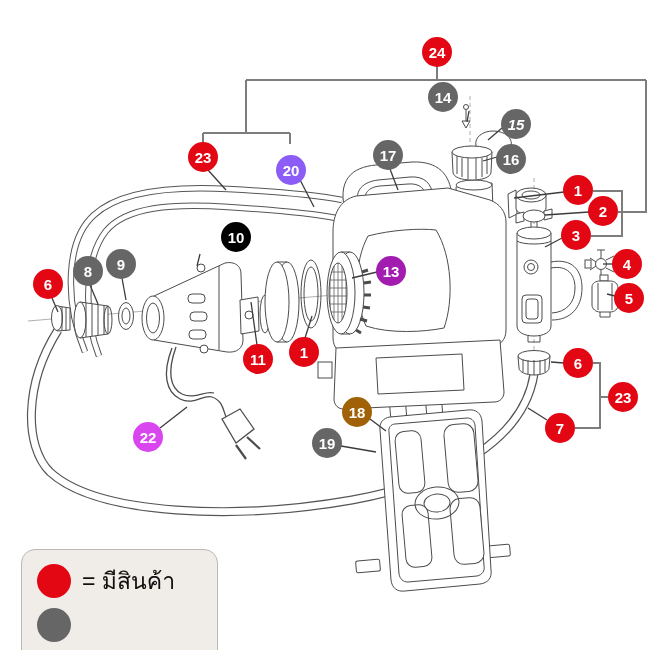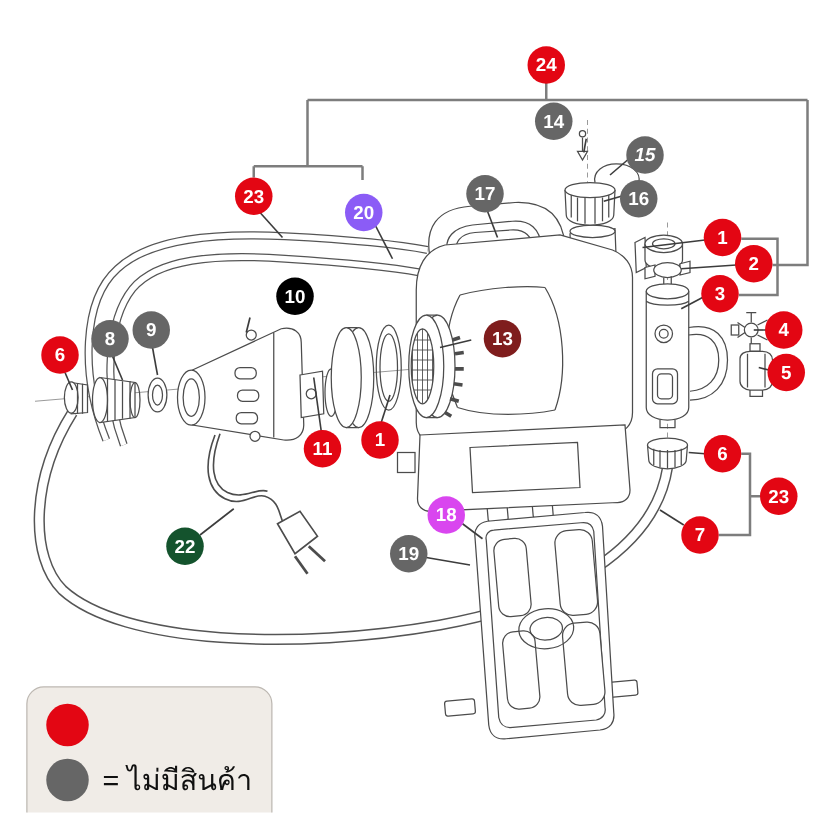--- a/index.html
+++ b/index.html
@@ -216,36 +216,36 @@
       <div class="badge" style="left: 388px; top: 155px; background: rgb(102, 102, 102);">17</div>
       <div class="badge" style="left: 203px; top: 157px; background: rgb(227, 6, 19);">23</div>
       <div class="badge" style="left: 291px; top: 170px; background: #8b5cf6;">20</div>
       <div class="badge" style="left: 578px; top: 190px; background: rgb(227, 6, 19);">1</div>
       <div class="badge" style="left: 603px; top: 211px; background: rgb(227, 6, 19);">2</div>
       <div class="badge" style="left: 576px; top: 235px; background: rgb(227, 6, 19);">3</div>
       <div class="badge" style="left: 199px; top: 237px; background: #000000; margin-left: 37px;">10</div>
       <div class="badge" style="left: 627px; top: 264px; background: rgb(227, 6, 19);">4</div>
       <div class="badge" style="left: 121px; top: 264px; background: rgb(102, 102, 102);">9</div>
       <div class="badge" style="left: 88px; top: 271px; background: rgb(102, 102, 102);">8</div>
-      <div class="badge" style="left: 402px; top: 271px; background: #7f1d1d;">13</div>
+      <div class="badge" style="left: 391px; top: 271px; background: #a21caf;">13</div>
       <div class="badge" style="left: 48px; top: 284px; background: rgb(227, 6, 19);">6</div>
       <div class="badge" style="left: 629px; top: 298px; background: rgb(227, 6, 19);">5</div>
       <div class="badge" style="left: 304px; top: 352px; background: rgb(227, 6, 19);">1</div>
       <div class="badge" style="left: 258px; top: 359px; background: rgb(227, 6, 19);">11</div>
       <div class="badge" style="left: 578px; top: 363px; background: rgb(227, 6, 19);">6</div>
       <div class="badge" style="left: 623px; top: 397px; background: rgb(227, 6, 19);">23</div>
-      <div class="badge" style="left: 357px; top: 412px; background: #d946ef;">18</div>
+      <div class="badge" style="left: 357px; top: 412px; background: #a16207;">18</div>
       <div class="badge" style="left: 560px; top: 428px; background: rgb(227, 6, 19);">7</div>
       <div class="badge" style="left: 327px; top: 443px; background: rgb(102, 102, 102); text-align: right;">19</div>
-      <div class="badge" style="left: 148px; top: 437px; background: #14532d;">22</div>
+      <div class="badge" style="left: 148px; top: 437px; background: #d946ef;">22</div>
     </div>
 
 <div class="legend" style="background: rgb(240, 236, 231); border: 1px solid rgb(189, 184, 178);">
   <div class="legend-row">
     <span class="legend-dot" style="background: rgb(227, 6, 19);"></span>
+    <span class="legend-label">= มีสินค้า</span>
   </div>
   <div class="legend-row">
     <span class="legend-dot" style="background: rgb(102, 102, 102);"></span>
-    <span class="legend-label">= ไม่มีสินค้า</span>
   </div>
 </div>
 
 </div>
 
 </body></html>

